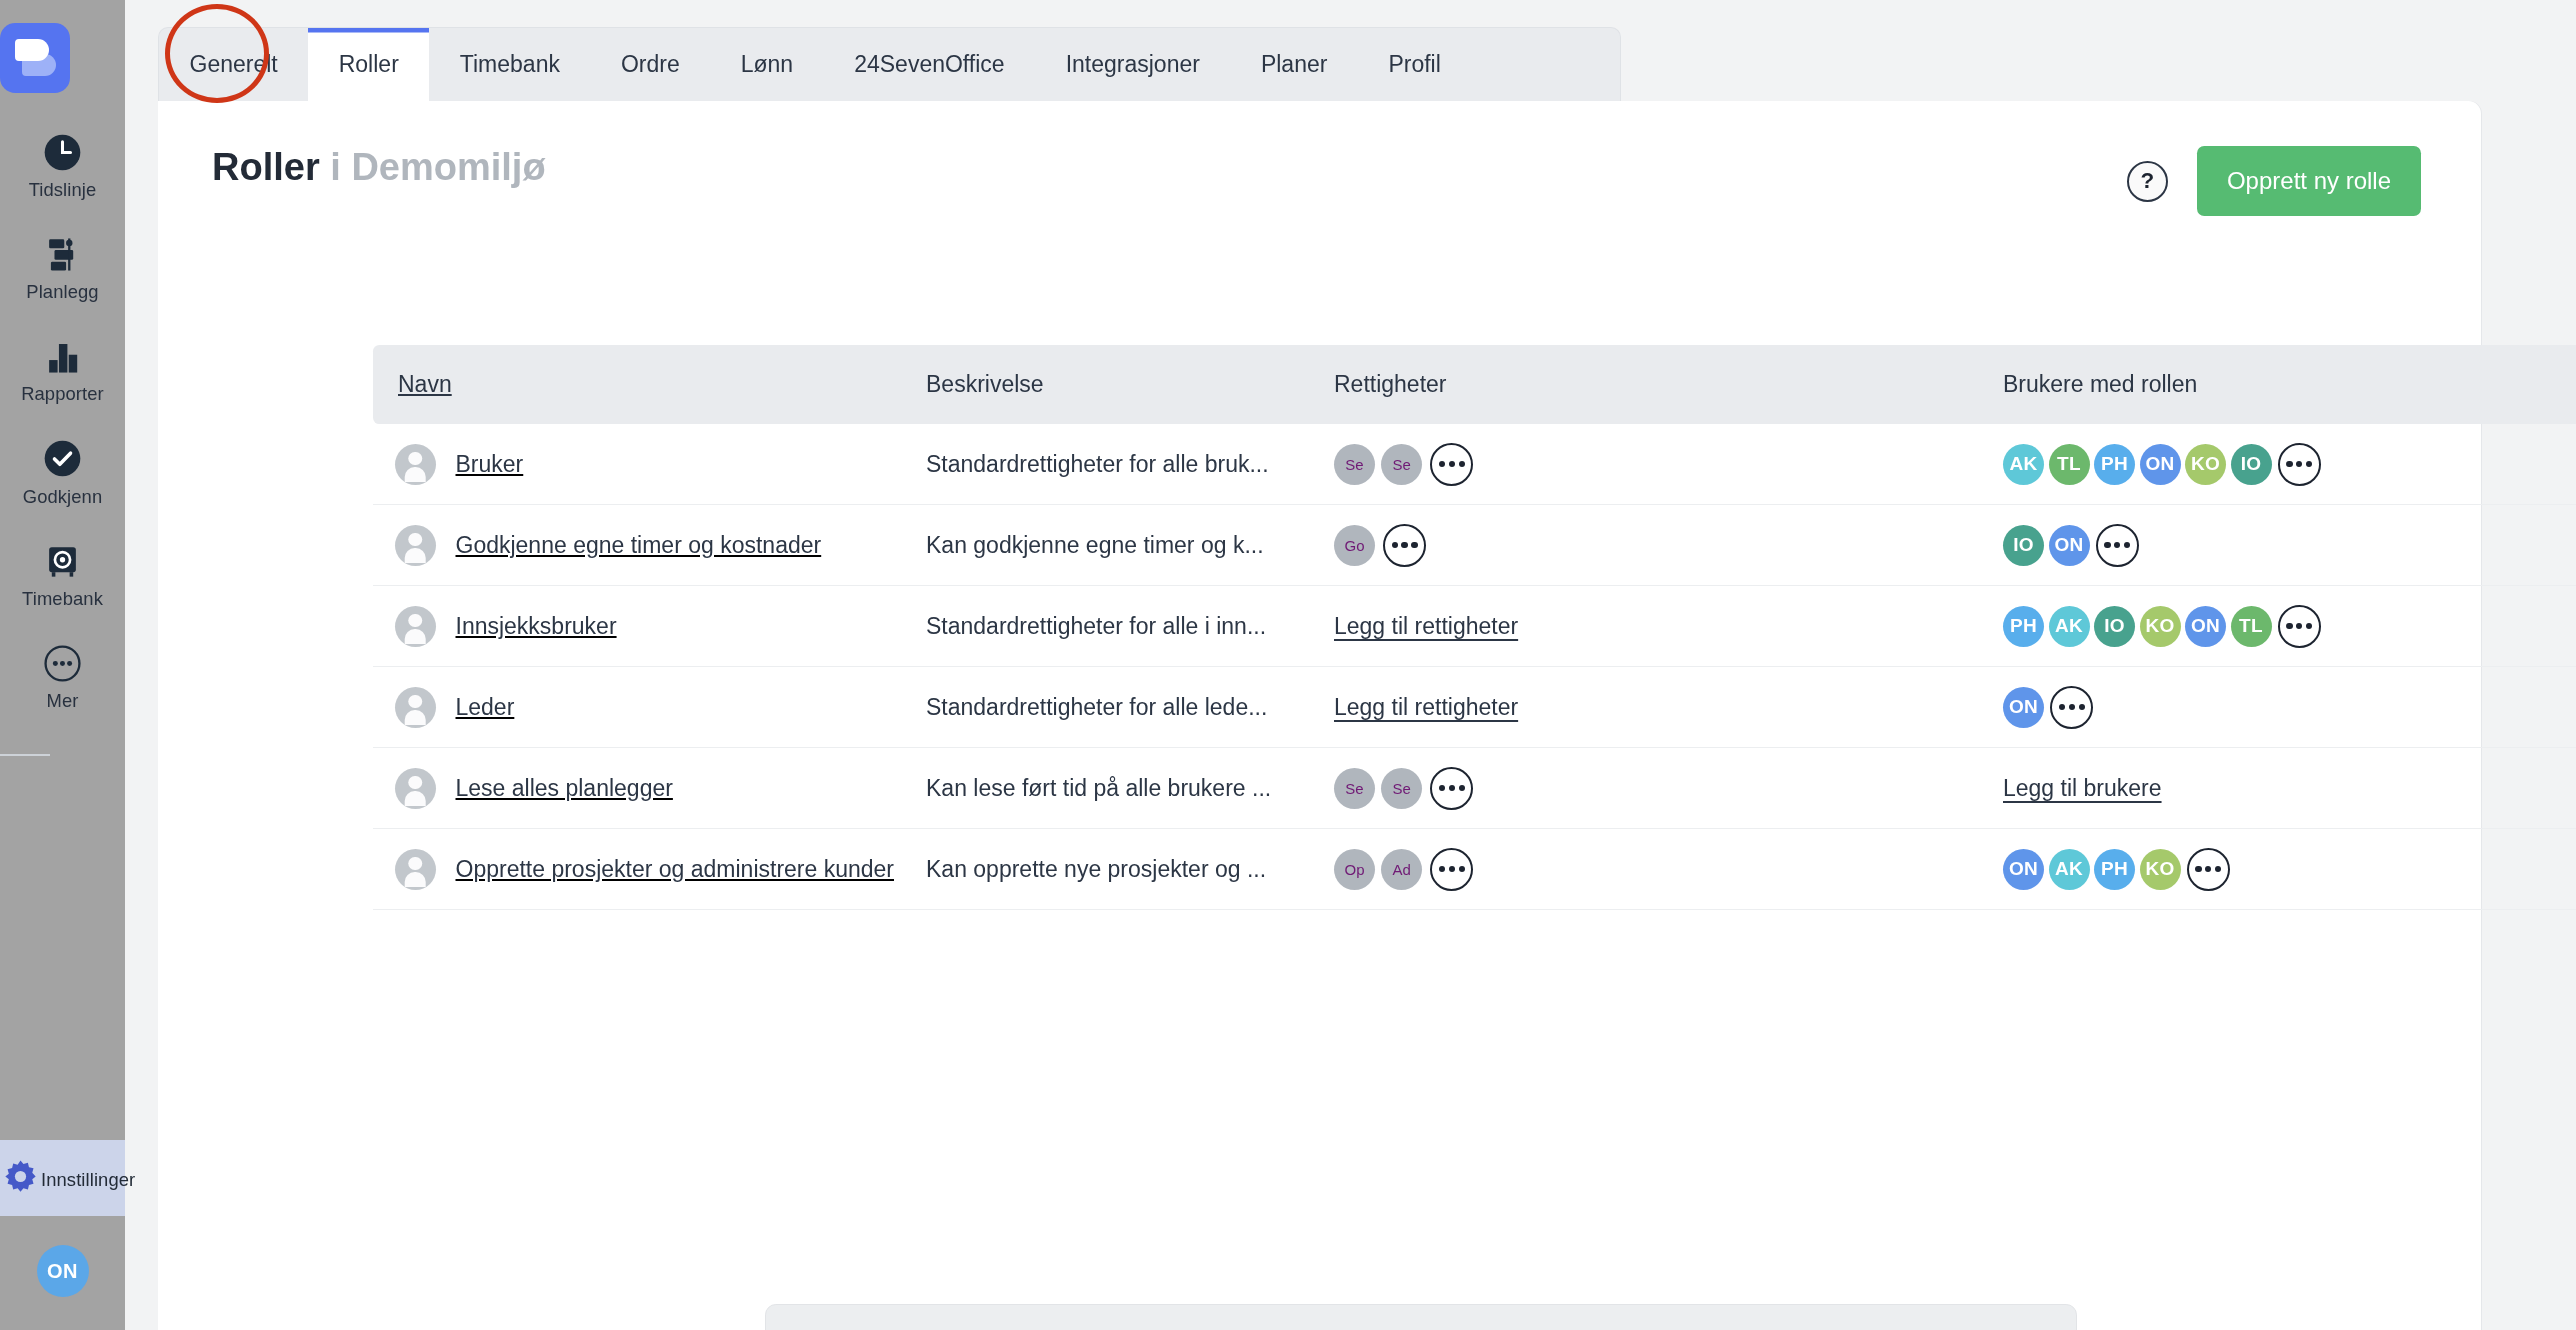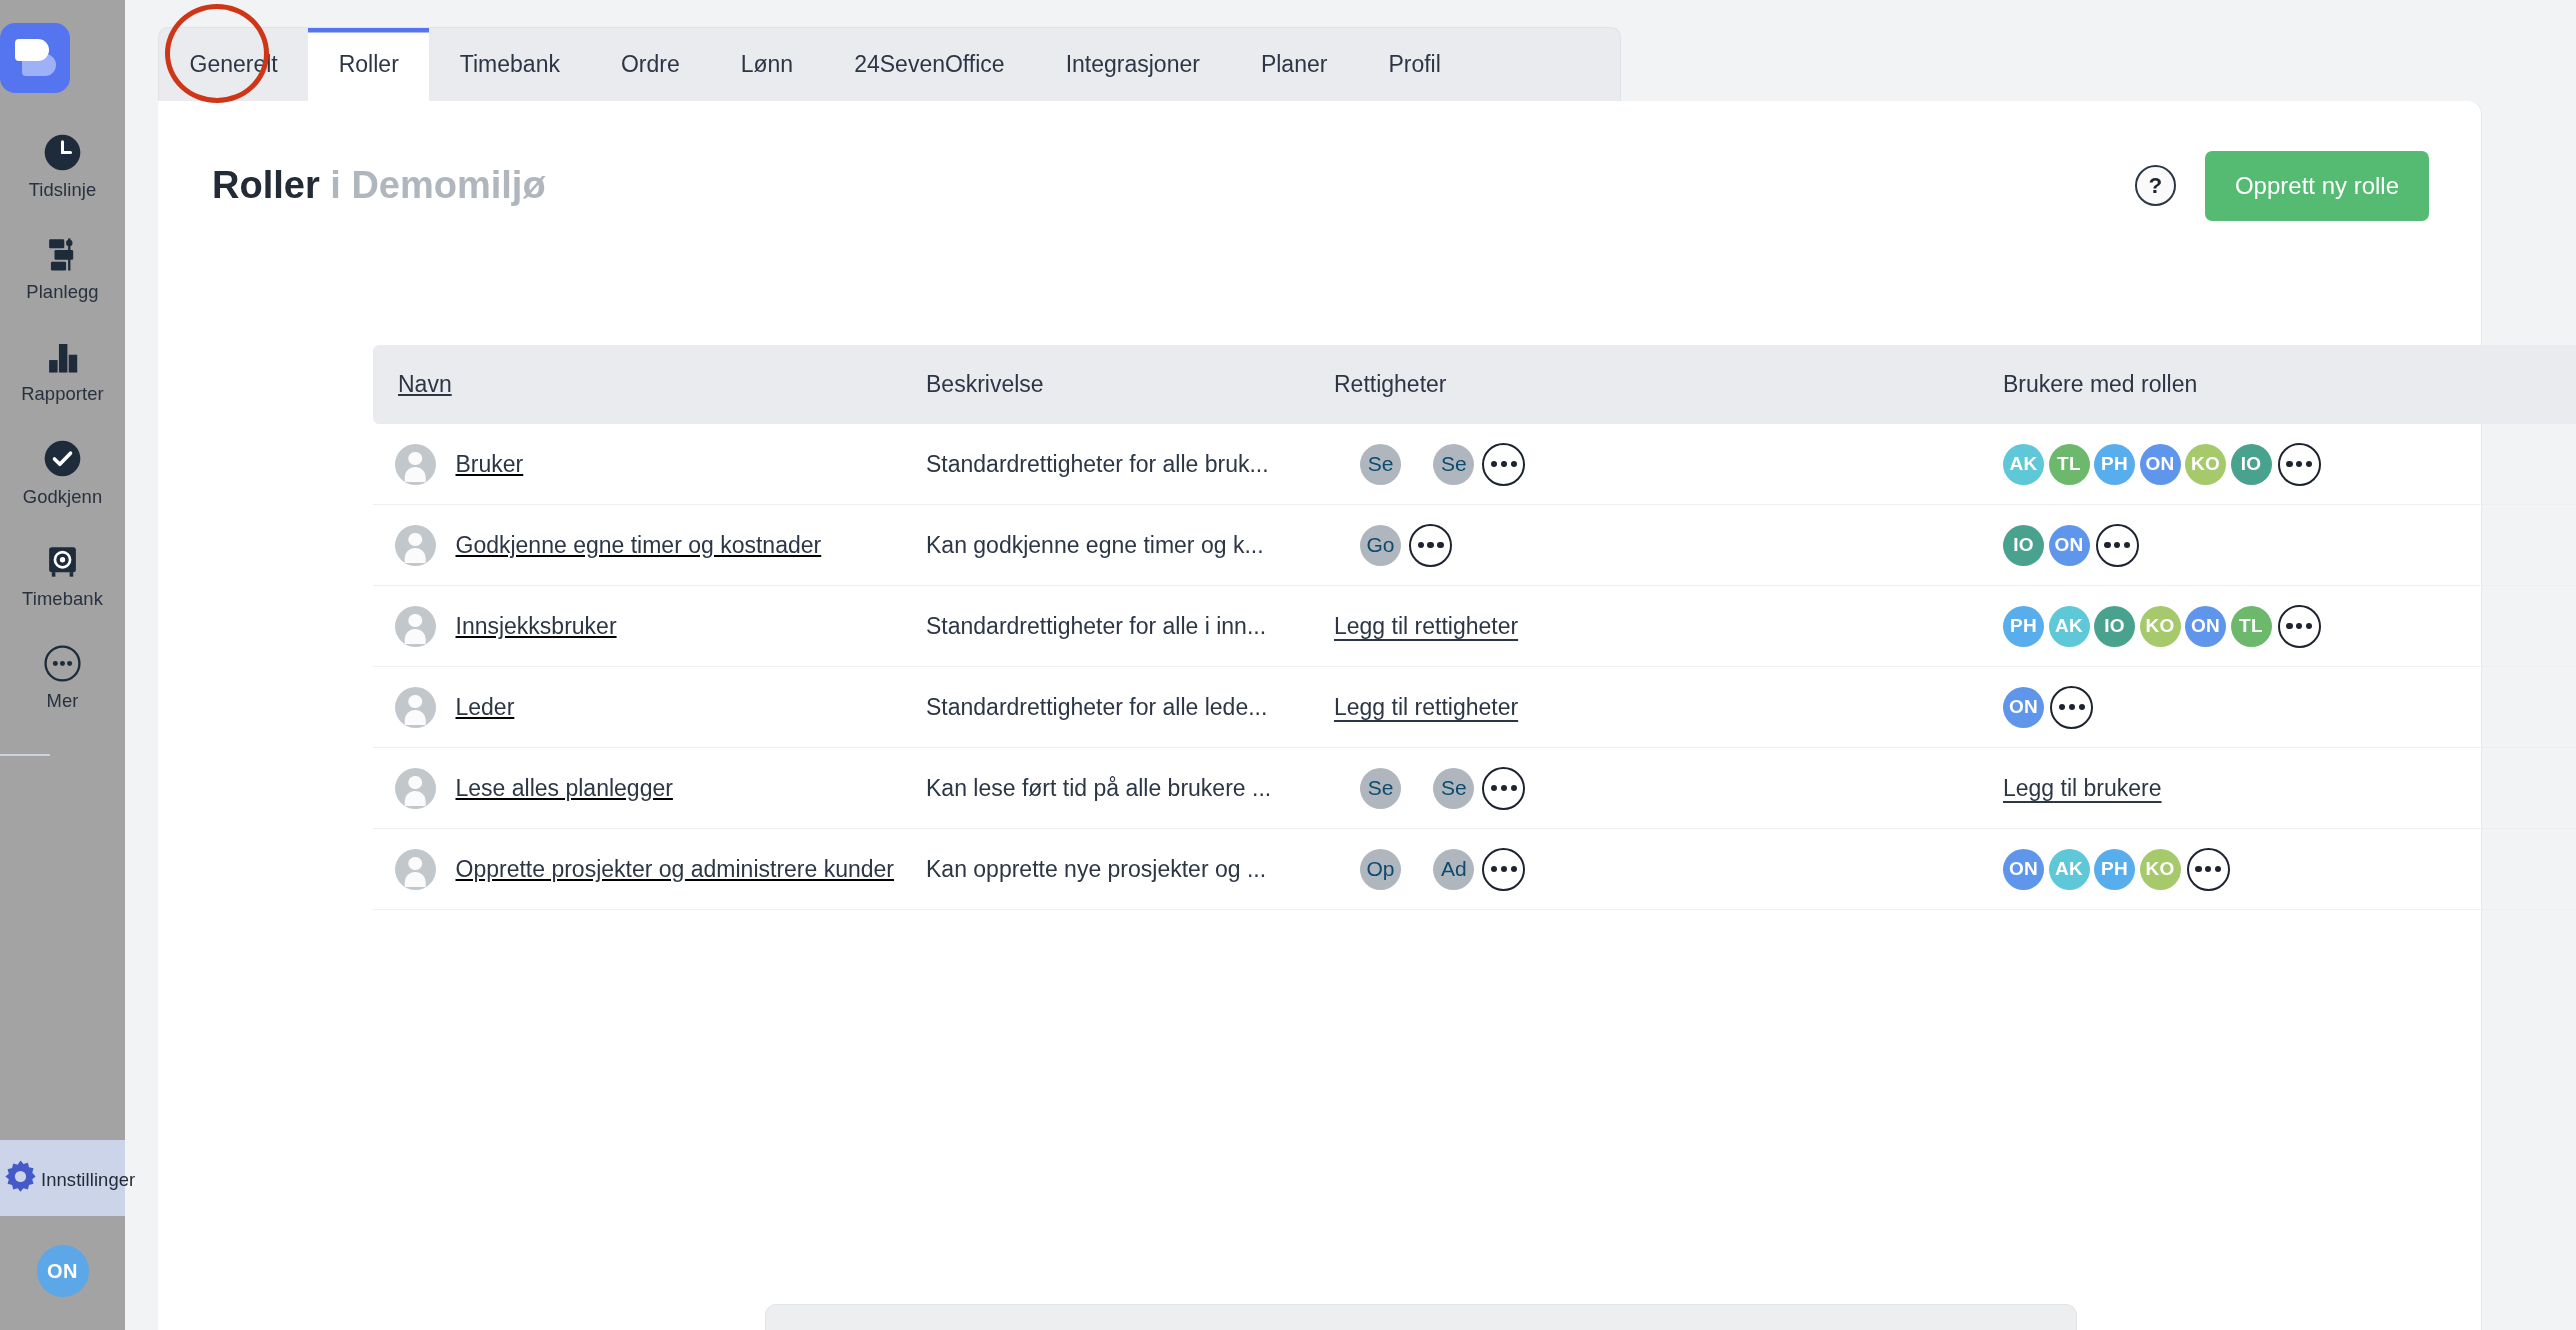--- a/index.html
+++ b/index.html
@@ -87,22 +87,22 @@
   
   .card {
     position: absolute; left: 158px; top: 101px;
     width: 2323px; height: 1230px;
     background: #ffffff;
     border-radius: 0 12.6px 0 0;
     box-shadow: 0.9px 0 0 #e4e6e9;
   }
 
   .page-head {
-    position: absolute; left: 54px; top: 45px; right: 52px; height: 79px;
-    display: flex; align-items: center; justify-content: space-between;
+    position: absolute; left: 54px; top: 45px; right: 60px; height: 79px;
+    display: flex; align-items: flex-start; justify-content: space-between;
   }
   .page-title { font-size: 38px; font-weight: bold; color: #232b37; white-space: nowrap; }
   .page-title .muted { color: #b0b6bd; font-weight: bold; }
   .head-right { display: flex; align-items: center; gap: 29px; }
   .help-btn {
     width: 41px; height: 41px; border-radius: 50%;
     border: 2.1px solid #2c3645; background: #fafafa; color: #1d2430;
     display: flex; align-items: center; justify-content: center;
     font-size: 22.4px; font-weight: bold; cursor: pointer;
   }
@@ -142,23 +142,23 @@
   .user-ico::after {
     content:""; position:absolute; left:50%; top:23px; transform:translateX(-50%);
     width:20.6px; height:15.3px; border-radius:10px 10px 0 0; background:#fbfbfc;
   }
   .role-name { font-size: 23px; color: #2c3645; white-space: nowrap; }
   .role-desc { font-size: 23px; color: #2c3645; white-space: nowrap;
                overflow: hidden; text-overflow: ellipsis; max-width: 395px; }
 
   .badge {
     width: 41px; height: 41px; border-radius: 50%;
-    background: #b0b6bd; color: #0c4a6e;
-    display: flex; align-items: center; justify-content: center;
-    font-size: 21px; margin-right: 6.3px; flex: 0 0 auto; cursor: pointer; margin-left: 26px;
+    background: #b0b6bd; color: #701a75;
+    display: flex; align-items: center; justify-content: center;
+    font-size: 15px; margin-right: 6.3px; flex: 0 0 auto; cursor: pointer;
   }
   .avatar {
     width: 41px; height: 41px; border-radius: 50%;
     color: #ffffff; display: flex; align-items: center; justify-content: center;
     font-size: 19px; font-weight: bold; margin-right: 4.5px; flex: 0 0 auto;
     cursor: pointer; letter-spacing: 0.3px;
   }
   .more-dots {
     width: 43px; height: 43px; border-radius: 50%;
     border: 2.1px solid #1d2430; background: #ffffff;

